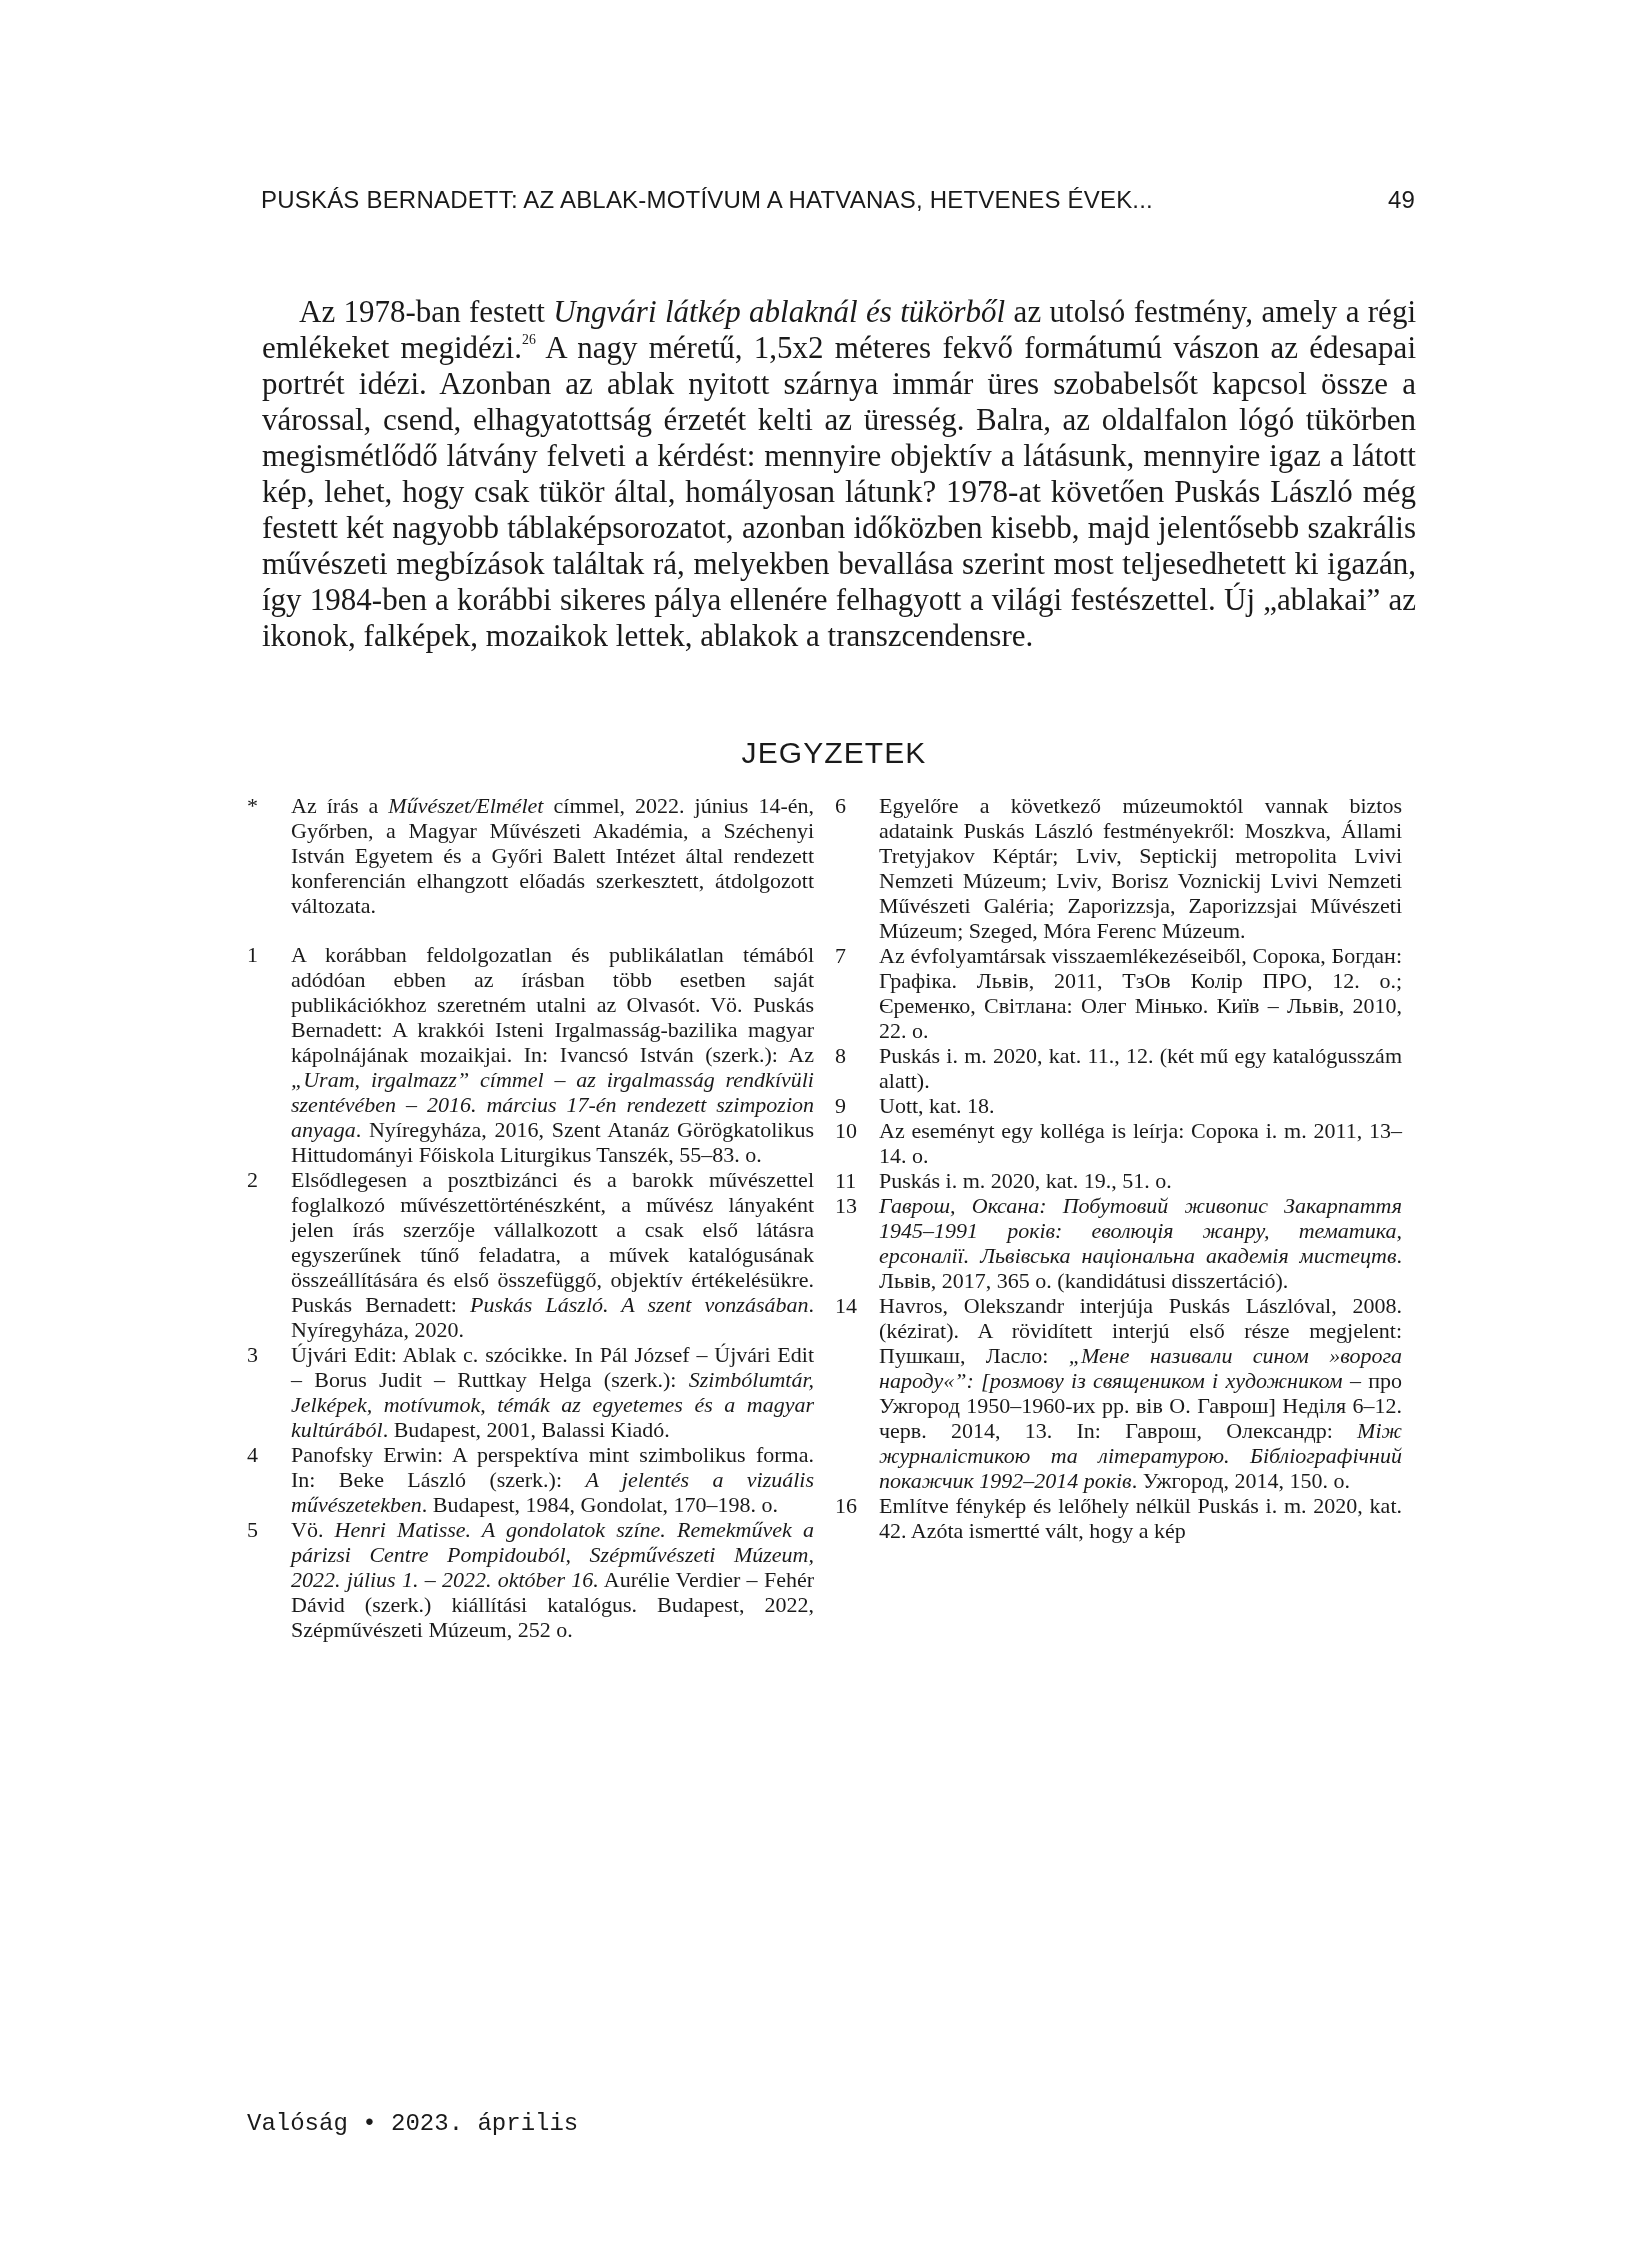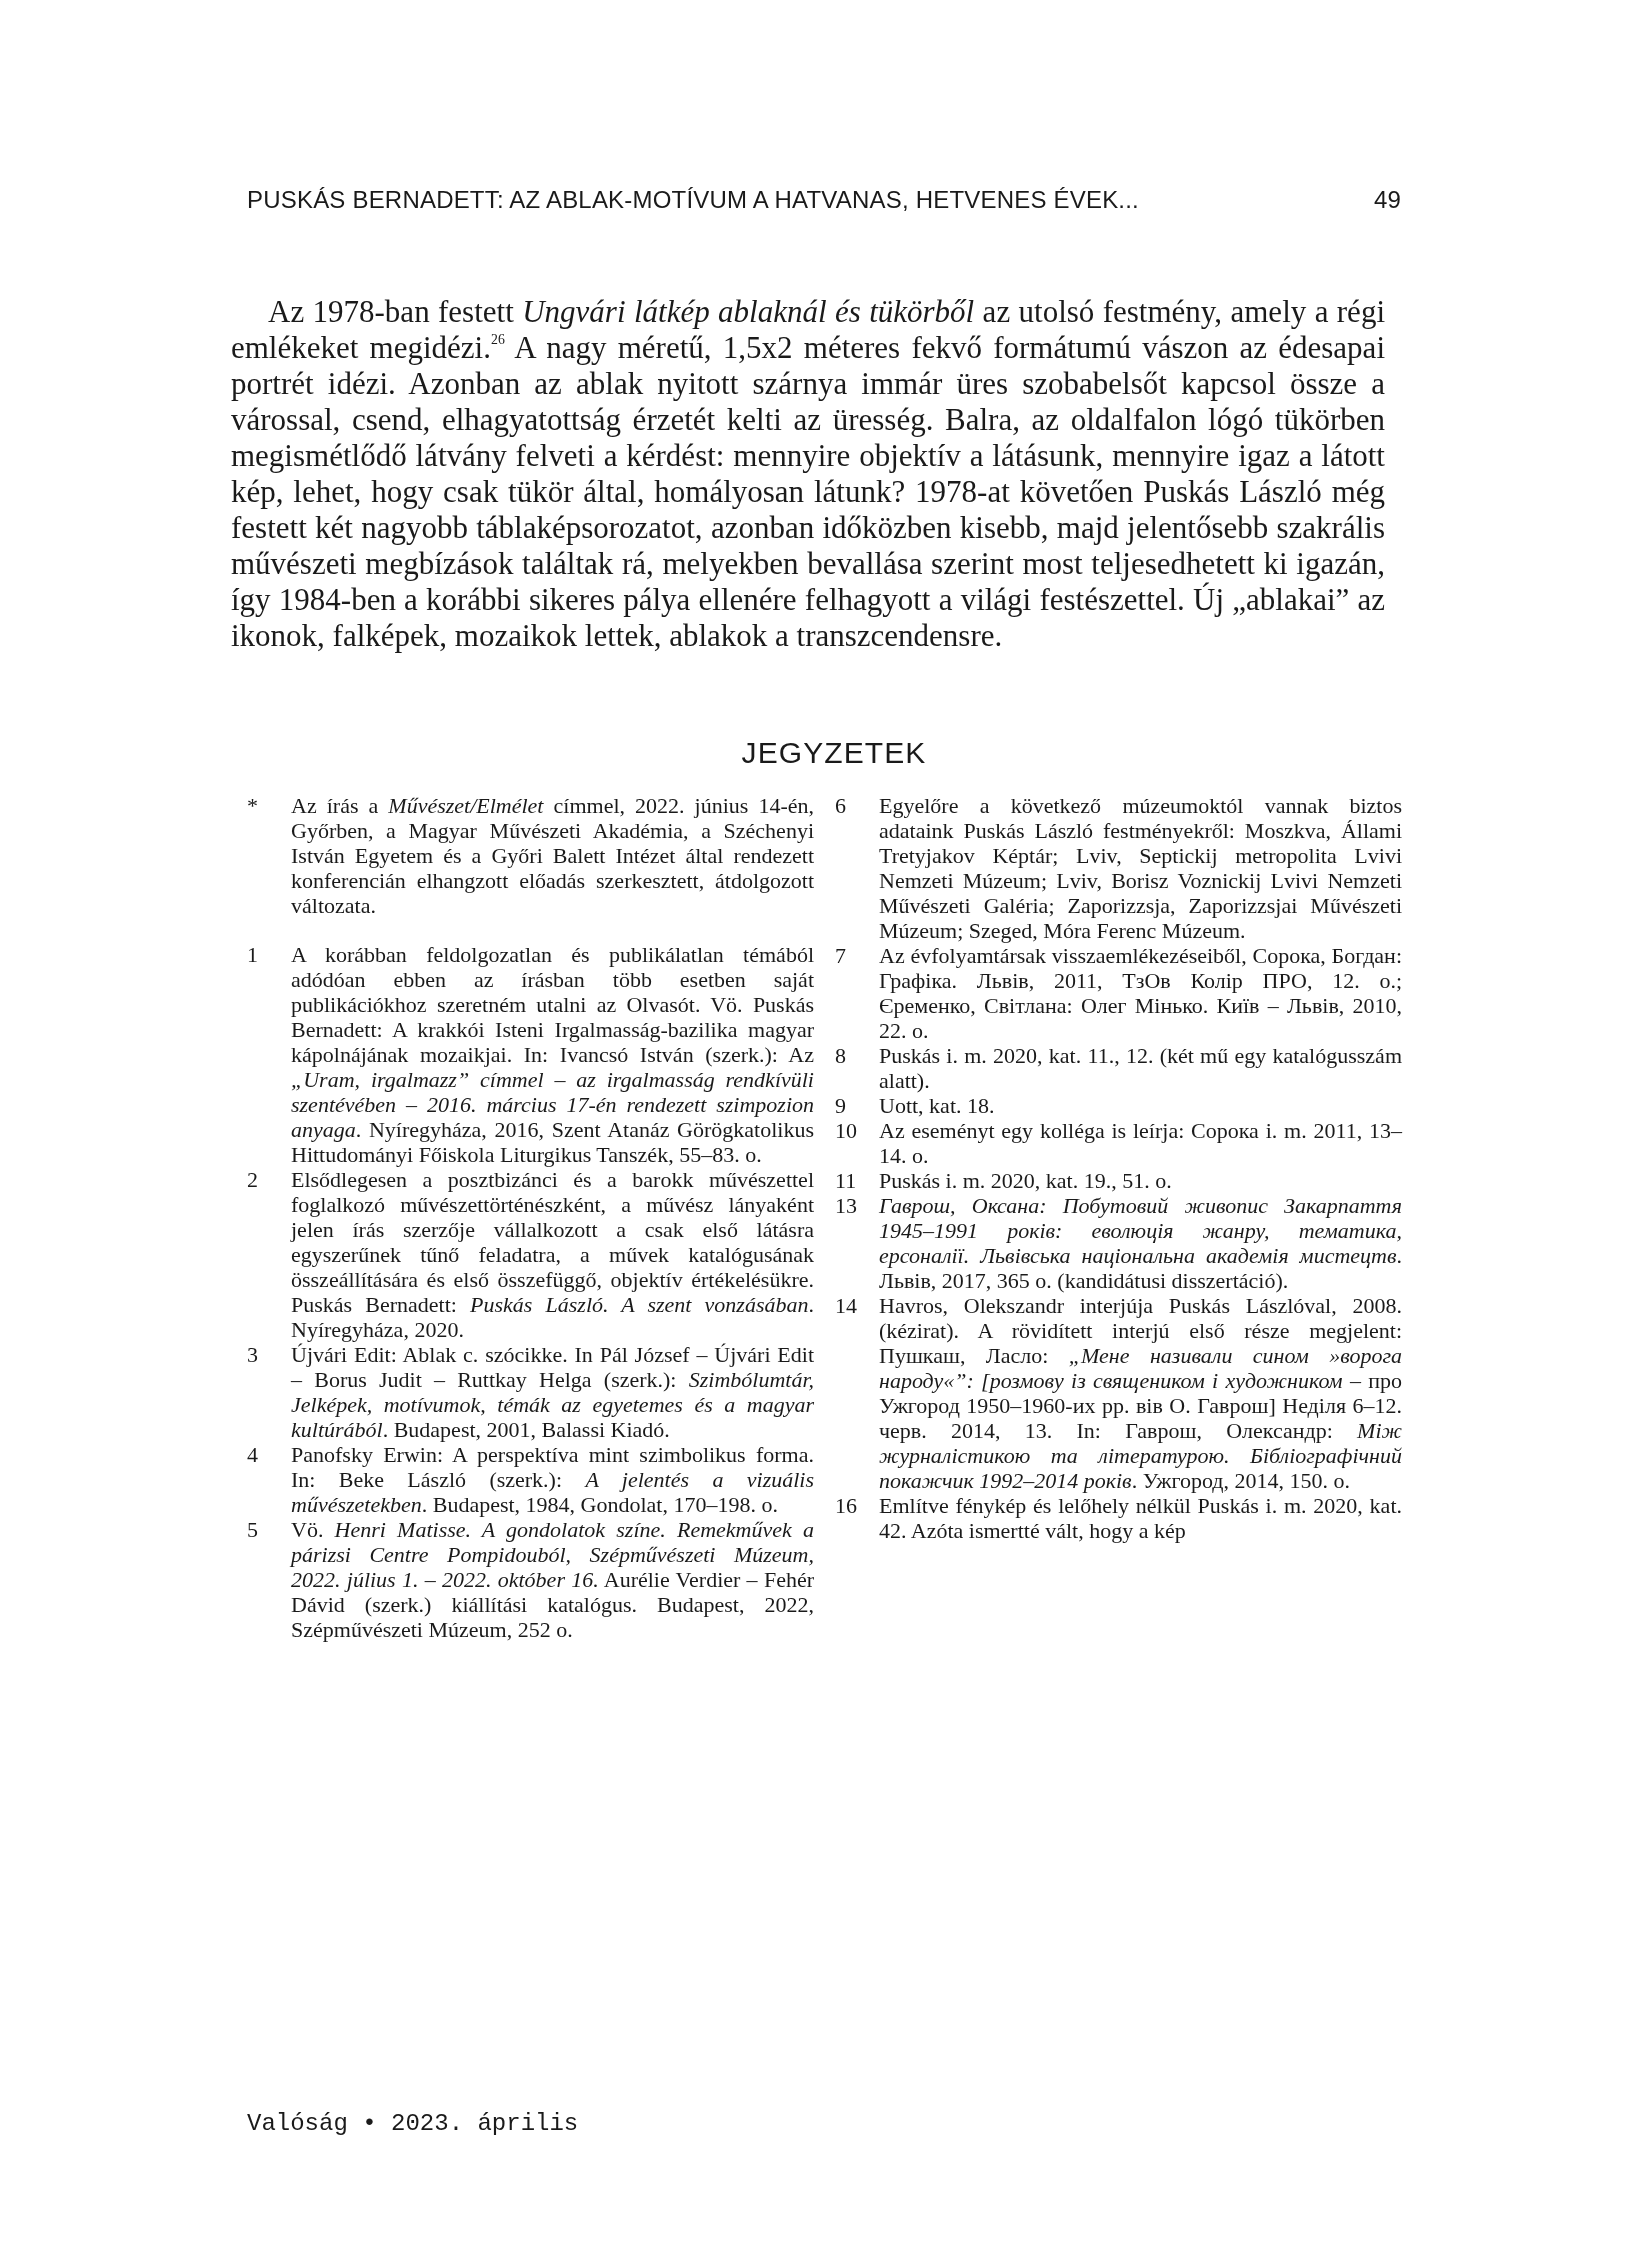--- a/index.html
+++ b/index.html
@@ -1,23 +1,23 @@
 <!DOCTYPE html>
 <html style="font-size:12.3px"><head>
 <meta charset="utf-8">
 <style>
   html, body { margin: 0; padding: 0; background: #ffffff; }
   body { width: 1628px; height: 2261px; position: relative; overflow: hidden; color: #1a1a1a; }
   .running-head {
-    position: absolute; left: 247px; top: 186px; width: 1154px;
+    position: absolute; left: 261px; top: 186px; width: 1154px;
     font-family: "Liberation Sans", sans-serif; font-size: 24px; letter-spacing: 0.2px;
     display: flex; justify-content: space-between; align-items: baseline;
   }
   .body-text {
-    position: absolute; left: 231px; top: 294px; width: 1154px;
+    position: absolute; left: 262px; top: 294px; width: 1154px;
     font-family: "Liberation Serif", serif; font-size: 31px; line-height: 36px;
     text-align: justify; text-indent: 37px; margin: 0; hyphens: manual;
   }
   .body-text i { font-style: italic; }
   .body-text sup { font-size: 13.8px; vertical-align: 13.8px; line-height: 0; }
   .section-heading {
     position: absolute; left: 247px; top: 726px; width: 1154px; text-align: center;
     font-family: "Liberation Sans", sans-serif; font-size: 30px; letter-spacing: 1.1px; margin: 10px; font-weight: normal;
   }
   .notes-col {

